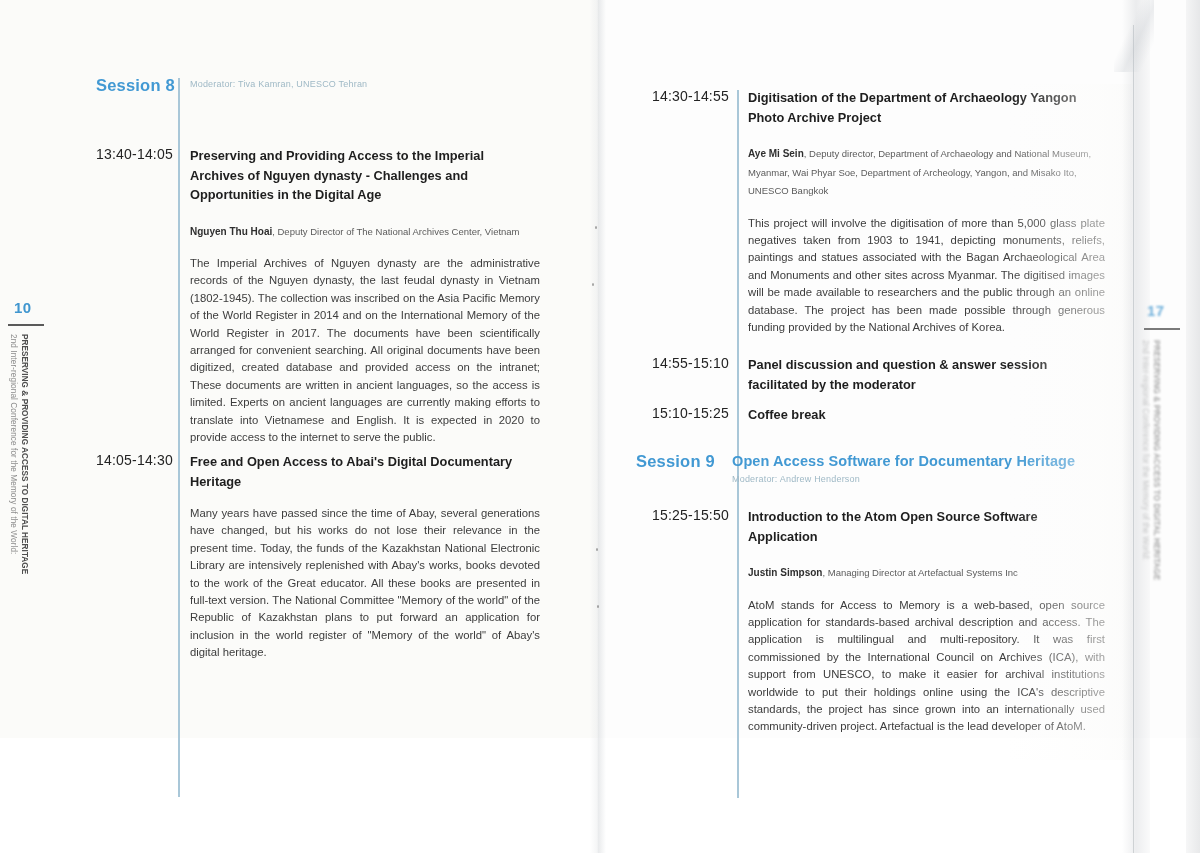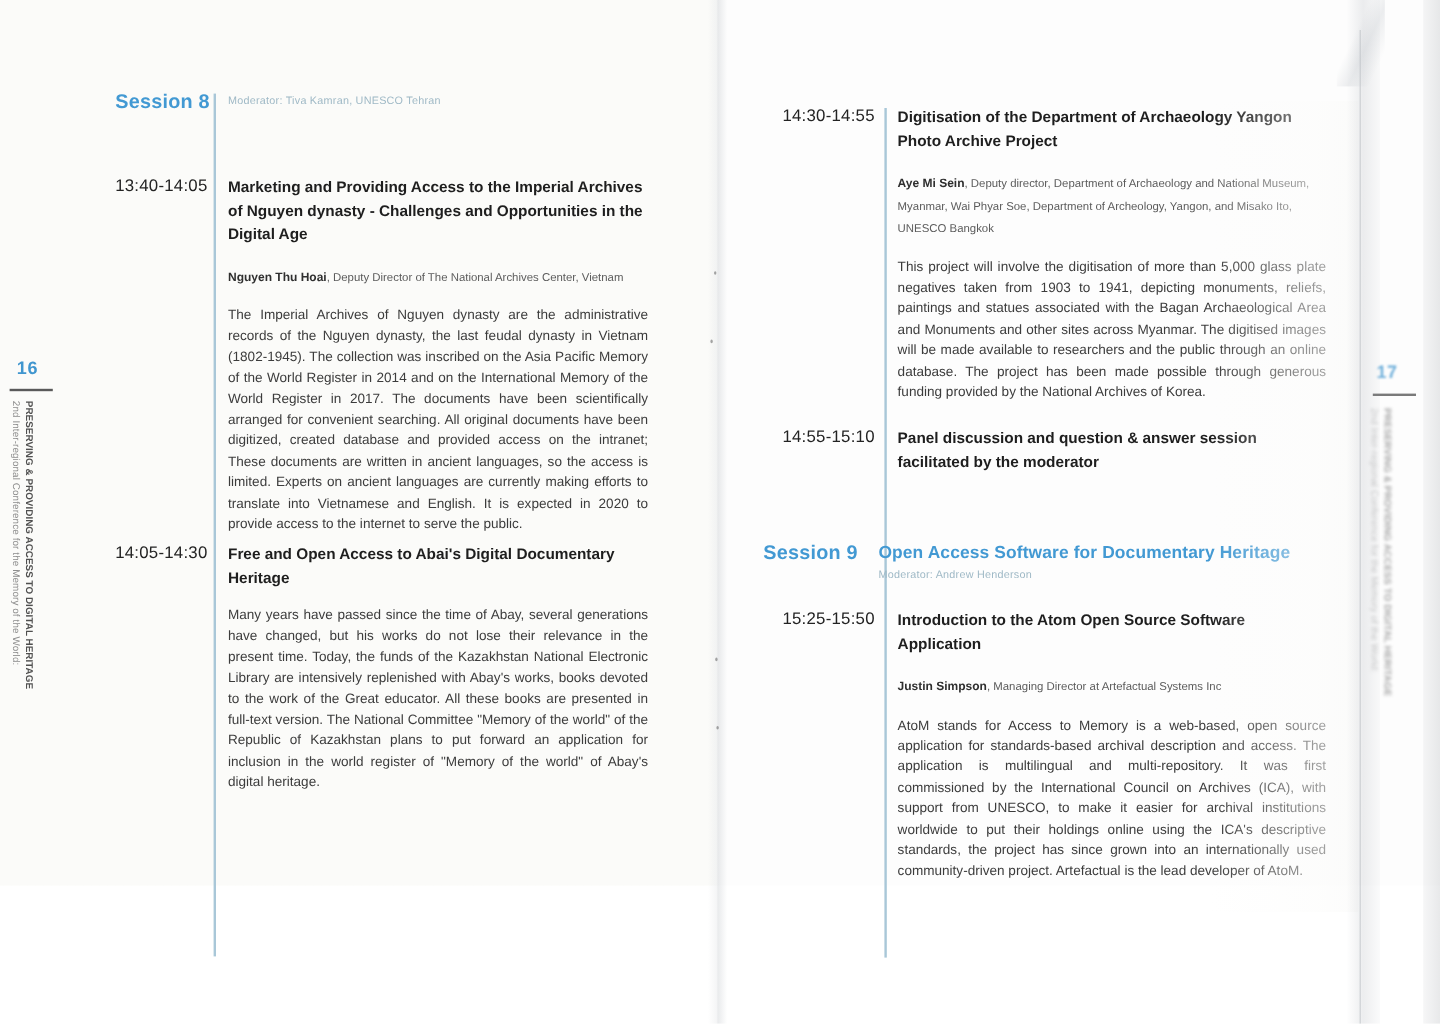--- a/index.html
+++ b/index.html
@@ -77,35 +77,35 @@
   <div class="row L r-s8">
     <div class="tcell session-label">Session 8</div>
     <div class="ccell">
       <div class="session-moderator">Moderator: Tiva Kamran, UNESCO Tehran</div>
     </div>
   </div>
 
   <div class="row L r-i1">
     <div class="tcell">13:40-14:05</div>
     <div class="ccell">
-      <div class="item-title">Marketing and Providing Access to the Imperial Archives of Nguyen dynasty - Challenges and Opportunities in the Digital Age</div>
+      <div class="item-title">Preserving and Providing Access to the Imperial Archives of Nguyen dynasty - Challenges and Opportunities in the Digital Age</div>
       <div class="speaker"><span class="name">Nguyen Thu Hoai</span><span>, Deputy Director of The National Archives Center, Vietnam</span></div>
       <div class="abstract">The Imperial Archives of Nguyen dynasty are the administrative records of the Nguyen dynasty, the last feudal dynasty in Vietnam (1802-1945). The collection was inscribed on the Asia Pacific Memory of the World Register in 2014 and on the International Memory of the World Register in 2017. The documents have been scientifically arranged for convenient searching. All original documents have been digitized, created database and provided access on the intranet; These documents are written in ancient languages, so the access is limited. Experts on ancient languages are currently making efforts to translate into Vietnamese and English. It is expected in 2020 to provide access to the internet to serve the public.</div>
     </div>
   </div>
 
   <div class="row L r-i2">
     <div class="tcell">14:05-14:30</div>
     <div class="ccell">
       <div class="item-title">Free and Open Access to Abai's Digital Documentary Heritage</div>
       <div class="abstract">Many years have passed since the time of Abay, several generations have changed, but his works do not lose their relevance in the present time. Today, the funds of the Kazakhstan National Electronic Library are intensively replenished with Abay's works, books devoted to the work of the Great educator. All these books are presented in full-text version. The National Committee "Memory of the world" of the Republic of Kazakhstan plans to put forward an application for inclusion in the world register of "Memory of the world" of Abay's digital heritage.</div>
     </div>
   </div>
 
-  <div class="pagenum pn-16">16</div>
+  <div class="pagenum pn-16">10</div>
   <div class="pagenum-rule pr-16"></div>
   <div class="sidebar-caption sc-left">
     <div class="bold-line">PRESERVING &amp; PROVIDING ACCESS TO DIGITAL HERITAGE</div>
     <div>2nd Inter-regional Conference for the Memory of the World:</div>
   </div>
 
   <div class="vline vline-right"></div>
 
   <div class="row R r-i3">
     <div class="tcell">14:30-14:55</div>
@@ -116,20 +116,26 @@
     </div>
   </div>
 
   <div class="row R r-i4">
     <div class="tcell">14:55-15:10</div>
     <div class="ccell">
       <div class="item-title">Panel discussion and question &amp; answer session facilitated by the moderator</div>
     </div>
   </div>
 
+  <div class="row R r-i5">
+    <div class="tcell">15:10-15:25</div>
+    <div class="ccell">
+      <div class="item-title">Coffee break</div>
+    </div>
+  </div>
 
   <div class="row R r-s9">
     <div class="tcell session-label">Session 9</div>
     <div class="ccell">
       <div class="session-title">Open Access Software for Documentary Heritage</div>
       <div class="session-moderator">Moderator: Andrew Henderson</div>
     </div>
   </div>
 
   <div class="row R r-i6">

